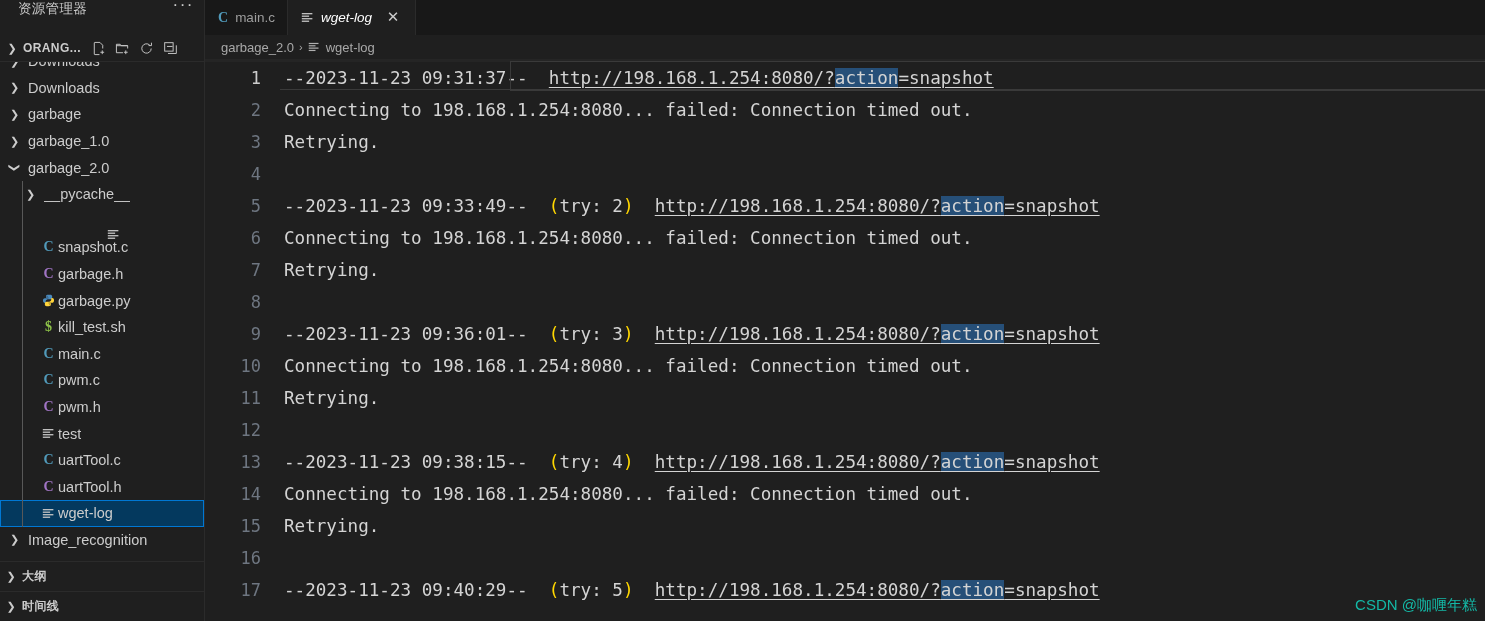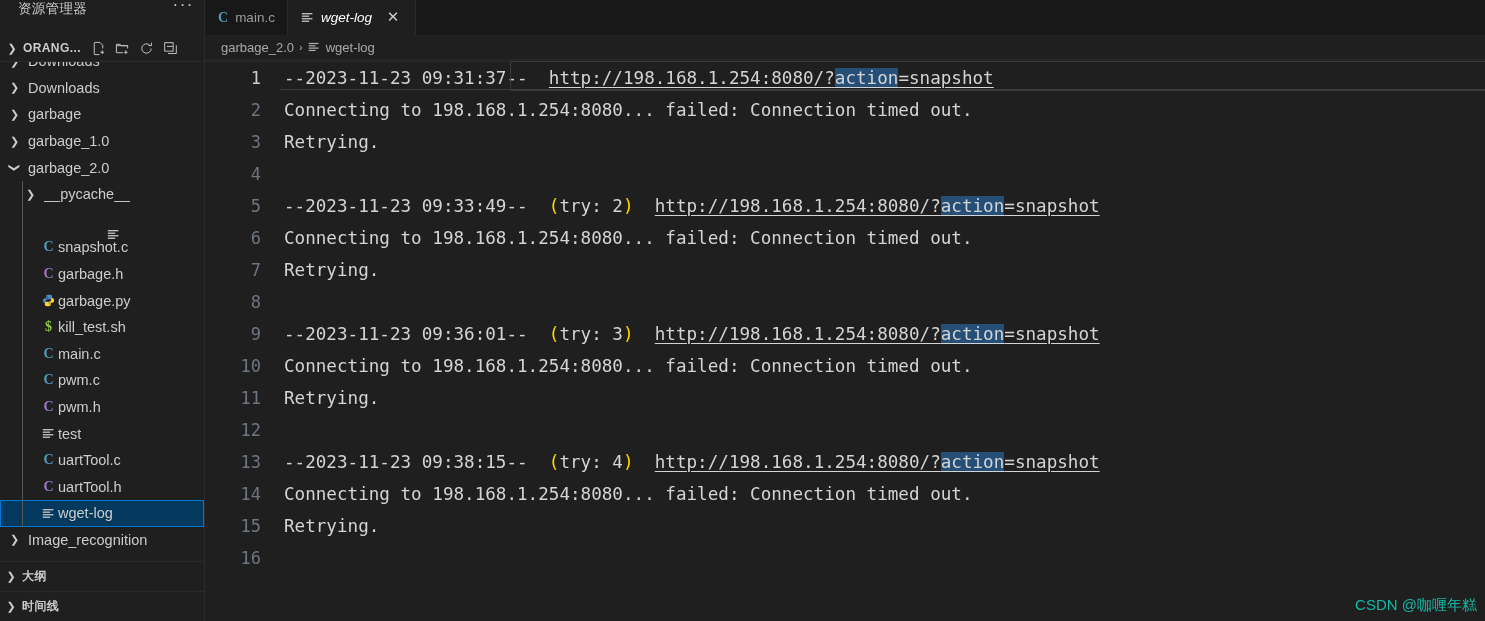--- a/index.html
+++ b/index.html
@@ -417,19 +417,20 @@
           <div class="cline"><span class="lnum">7</span><span class="ctext"><span>Retrying.</span></span></div>
           <div class="cline"><span class="lnum">8</span><span class="ctext"><span></span></span></div>
           <div class="cline"><span class="lnum">9</span><span class="ctext"><span>--2023-11-23 09:36:01--  </span><span class="brk">(</span><span>try: 3</span><span class="brk">)</span><span>  </span><span class="lnk">http://198.168.1.254:8080/?</span><span class="find">action</span><span class="lnk">=snapshot</span></span></div>
           <div class="cline"><span class="lnum">10</span><span class="ctext"><span>Connecting to 198.168.1.254:8080... failed: Connection timed out.</span></span></div>
           <div class="cline"><span class="lnum">11</span><span class="ctext"><span>Retrying.</span></span></div>
           <div class="cline"><span class="lnum">12</span><span class="ctext"><span></span></span></div>
           <div class="cline"><span class="lnum">13</span><span class="ctext"><span>--2023-11-23 09:38:15--  </span><span class="brk">(</span><span>try: 4</span><span class="brk">)</span><span>  </span><span class="lnk">http://198.168.1.254:8080/?</span><span class="find">action</span><span class="lnk">=snapshot</span></span></div>
           <div class="cline"><span class="lnum">14</span><span class="ctext"><span>Connecting to 198.168.1.254:8080... failed: Connection timed out.</span></span></div>
           <div class="cline"><span class="lnum">15</span><span class="ctext"><span>Retrying.</span></span></div>
           <div class="cline"><span class="lnum">16</span><span class="ctext"><span></span></span></div>
+          <div class="cline"><span class="lnum">17</span><span class="ctext"><span>--2023-11-23 09:40:29--  </span><span class="brk">(</span><span>try: 5</span><span class="brk">)</span><span>  </span><span class="lnk">http://198.168.1.254:8080/?</span><span class="find">action</span><span class="lnk">=snapshot</span></span></div>
         </div>
       <div class="firstbox"></div>
     </div>
   </div>
 
   <div class="watermark">CSDN @咖喱年糕</div>
 </div>
 
 </body></html>

